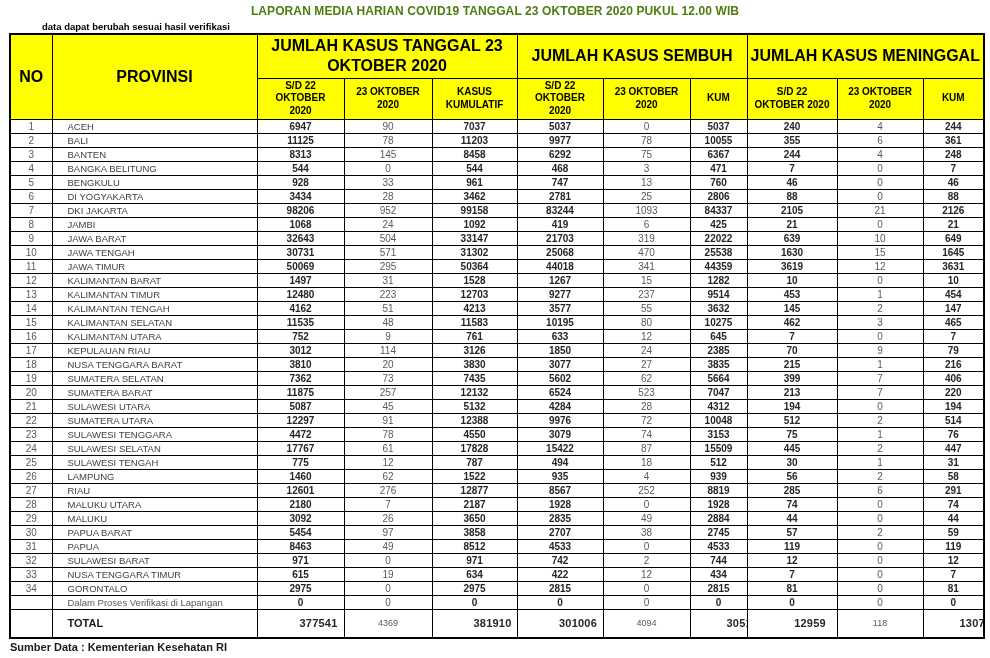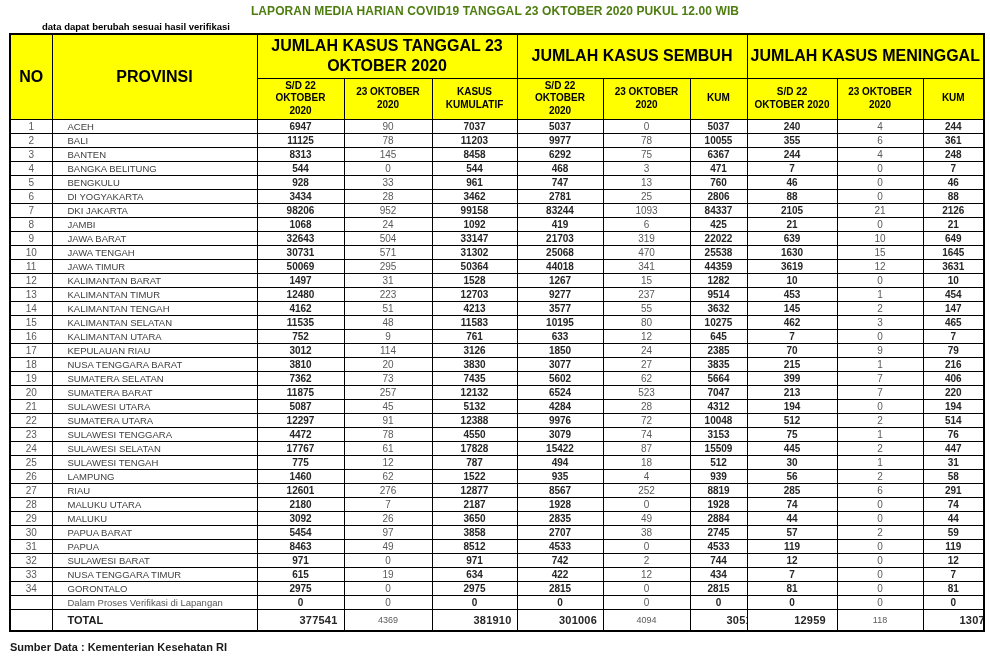--- a/index.html
+++ b/index.html
@@ -39,21 +39,21 @@
 
   .report tbody td { height: 14px; font-size: 10px; text-align: center; line-height: 13px; }
   .report td.no   { color: #595959; }
   .report td.prov { text-align: left; padding-left: 15px; color: #404040; font-size: 9.5px; }
   .report td.sd   { font-weight: bold; color: #262626; }
   .report td.day  { color: #595959; }
   .report td.kumb { font-weight: bold; color: #262626; }
 
   .report tr.verif td.prov { color: #595959; }
 
-  .report tr.total td { height: 21px; line-height: 20px; }
+  .report tr.total td { height: 29px; line-height: 20px; }
   .report tr.total td.prov { font-weight: bold; color: #1a1a1a; font-size: 11px; }
   .report tr.total td.sd, .report tr.total td.kumb { font-size: 11px; letter-spacing: 0.2px; padding-left: 36px; }
   .report tr.total td.day { font-size: 9px; margin-left: 23px; }
 </style>
 </head>
 <body>
 
 <div class="page-title">LAPORAN MEDIA HARIAN COVID19 TANGGAL 23 OKTOBER 2020 PUKUL 12.00 WIB</div>
 <div class="subtitle">data dapat berubah sesuai hasil verifikasi</div>
 

